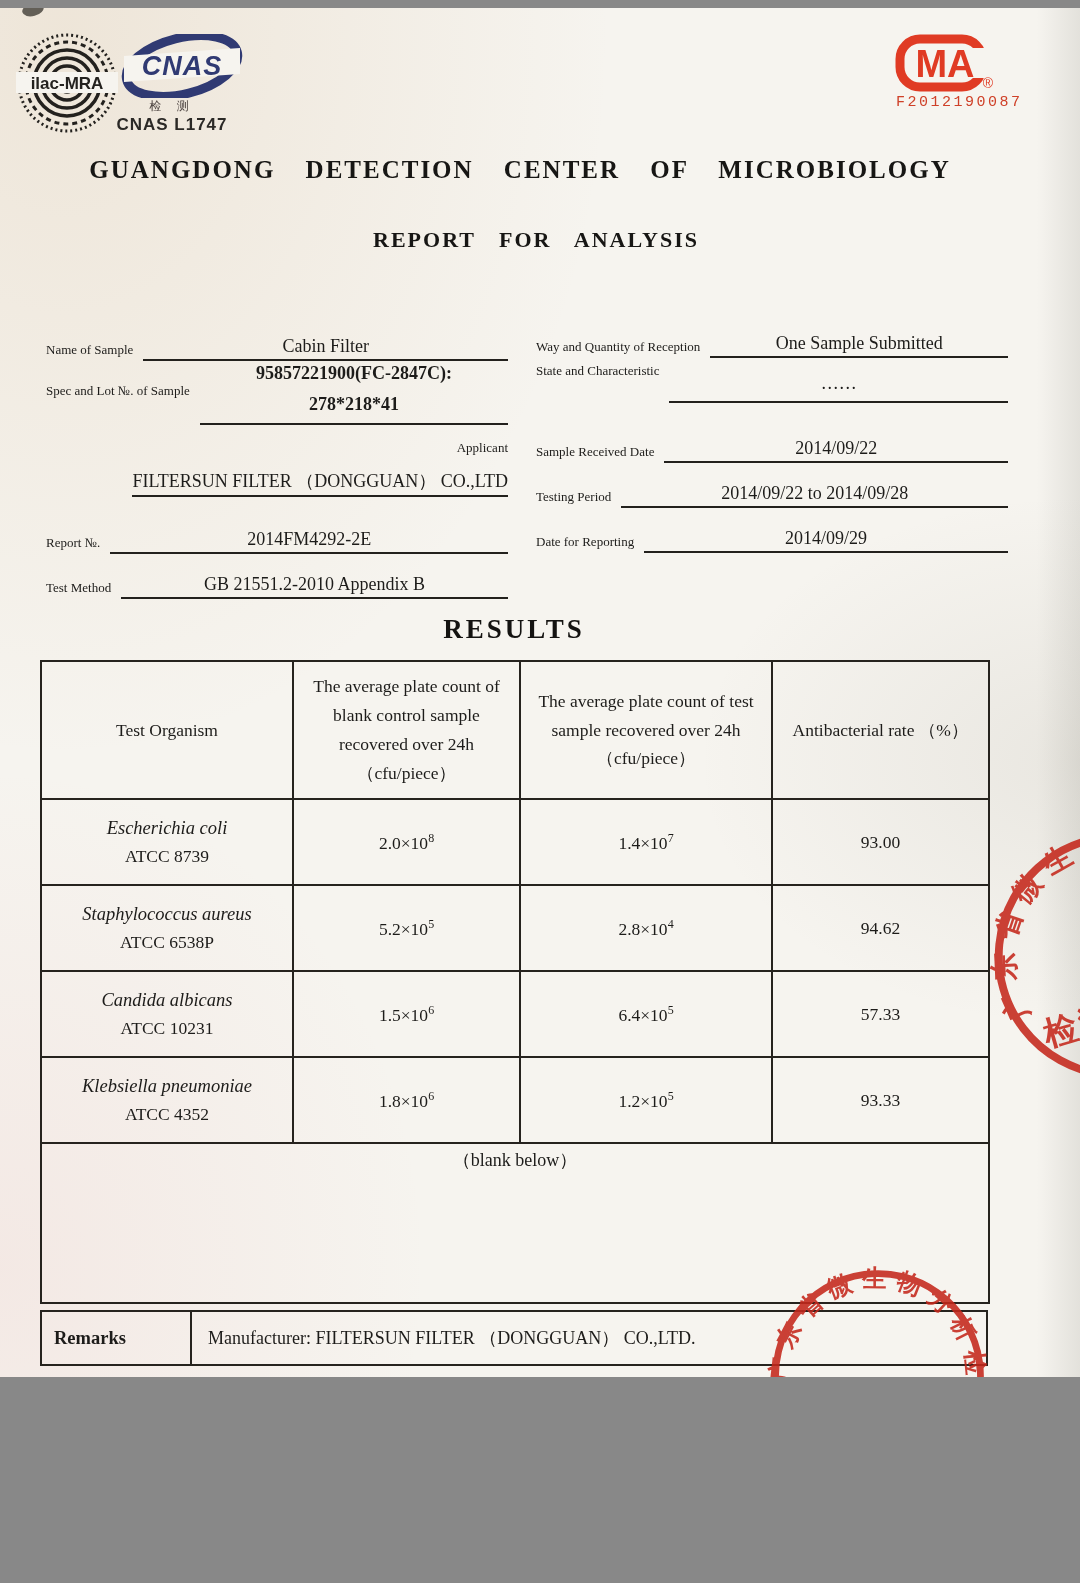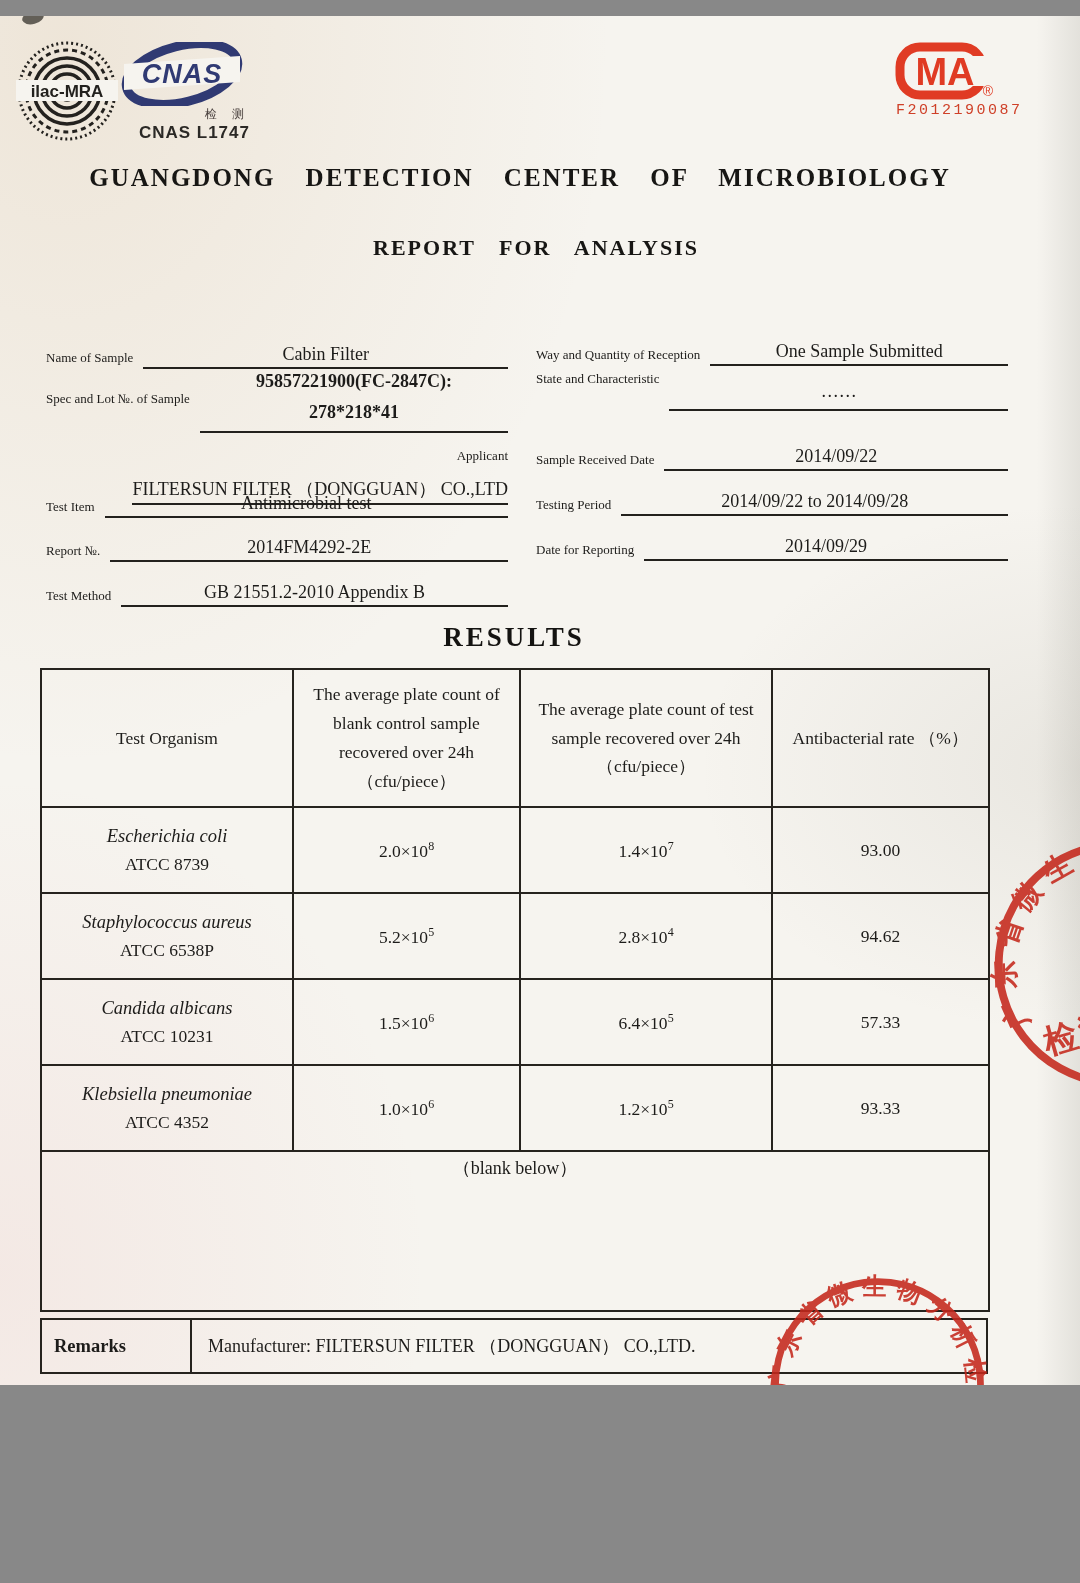--- a/index.html
+++ b/index.html
@@ -1,36 +1,36 @@
 <!DOCTYPE html>
 <html><head>
 <meta charset="utf-8">
 <style>
   html,body { margin:0; padding:0; background:#888; }
   .page {
     position:relative;
     width:1080px; height:1369px;
-    margin:16px auto;
+    margin:8px auto;
     background:
       radial-gradient(ellipse at 6% 2%, rgba(205,170,125,.20), transparent 38%),
       radial-gradient(ellipse at 0% 92%, rgba(225,150,150,.12), transparent 28%),
       radial-gradient(ellipse at 100% 55%, rgba(140,135,120,.12), transparent 25%),
       linear-gradient(to left, rgba(110,110,100,.14), transparent 4%),
       #f6f4ef;
     overflow:hidden;
     font-family:"Liberation Serif", serif;
     color:#1d1c1a;
   }
   .corner-mark { position:absolute; left:22px; top:-5px; width:22px; height:13px;
     background:#4a463f; border-radius:50%; transform:rotate(-15deg); opacity:.85; }
 
   
   .ilac { position:absolute; left:16px; top:22px; }
   .cnas { position:absolute; left:118px; top:26px; }
-  .cnas-sub { position:absolute; left:120px; top:90px; width:130px; text-align:right;
+  .cnas-sub { position:absolute; left:107px; top:90px; width:130px; text-align:center;
     font-family:"Liberation Sans", sans-serif; }
   .cnas-cn { font-size:12px; color:#4c4340; letter-spacing:6px; }
   .cnas-code { font-size:17px; font-weight:bold; color:#2b2926; letter-spacing:1px; margin-top:0px; }
   .cma { position:absolute; left:895px; top:26px; }
   .cma-code { position:absolute; left:896px; top:86px; width:120px;
     font-family:"Liberation Mono", monospace; font-size:15px; color:#cf4028;
     letter-spacing:2.5px; }
 
   
   .org-title { position:absolute; top:148px; left:0; width:1040px; text-align:center;
@@ -132,24 +132,20 @@
     <span class="lbl">Spec and Lot №. of Sample</span>
     <span class="val">
       <span style="display:block;">95857221900(FC-2847C):</span>
       <span style="display:block;">278*218*41</span>
     </span>
   </div>
   <div class="field" style="left:46px; top:432px; width:462px;flex-direction:column;">
     <span class="lbl">Applicant</span>
     <span class="val">FILTERSUN FILTER （DONGGUAN） CO.,LTD</span>
   </div>
-  <div class="field" style="left:46px; top:477px; width:462px;">
-    <span class="lbl">Test Item</span>
-    <span class="val">Antimicrobial test</span>
-  </div>
   <div class="field" style="left:46px; top:521px; width:462px;">
     <span class="lbl">Report №.</span>
     <span class="val">2014FM4292-2E</span>
   </div>
   <div class="field" style="left:46px; top:566px; width:462px;">
     <span class="lbl">Test Method</span>
     <span class="val">GB 21551.2-2010 Appendix B</span>
   </div>
 
   <div class="field" style="left:536px; top:325px; width:472px;">
@@ -214,21 +210,21 @@
       </td>
       <td class="count"><span>1.5×10</span><sup>6</sup></td>
       <td class="count"><span>6.4×10</span><sup>5</sup></td>
       <td class="rate">57.33</td>
     </tr>
     <tr class="data-row">
       <td>
         <div class="organism">Klebsiella pneumoniae</div>
         <div class="strain">ATCC 4352</div>
       </td>
-      <td class="count"><span>1.0×10</span><sup>6</sup></td>
+      <td class="count"><span>1.8×10</span><sup>6</sup></td>
       <td class="count"><span>1.2×10</span><sup>5</sup></td>
       <td class="rate">93.33</td>
     </tr>
     <tr>
       <td class="blank-cell" colspan="4">（blank below）</td>
     </tr>
   </tbody>
     </table>
 
   <div class="remarks-row">

